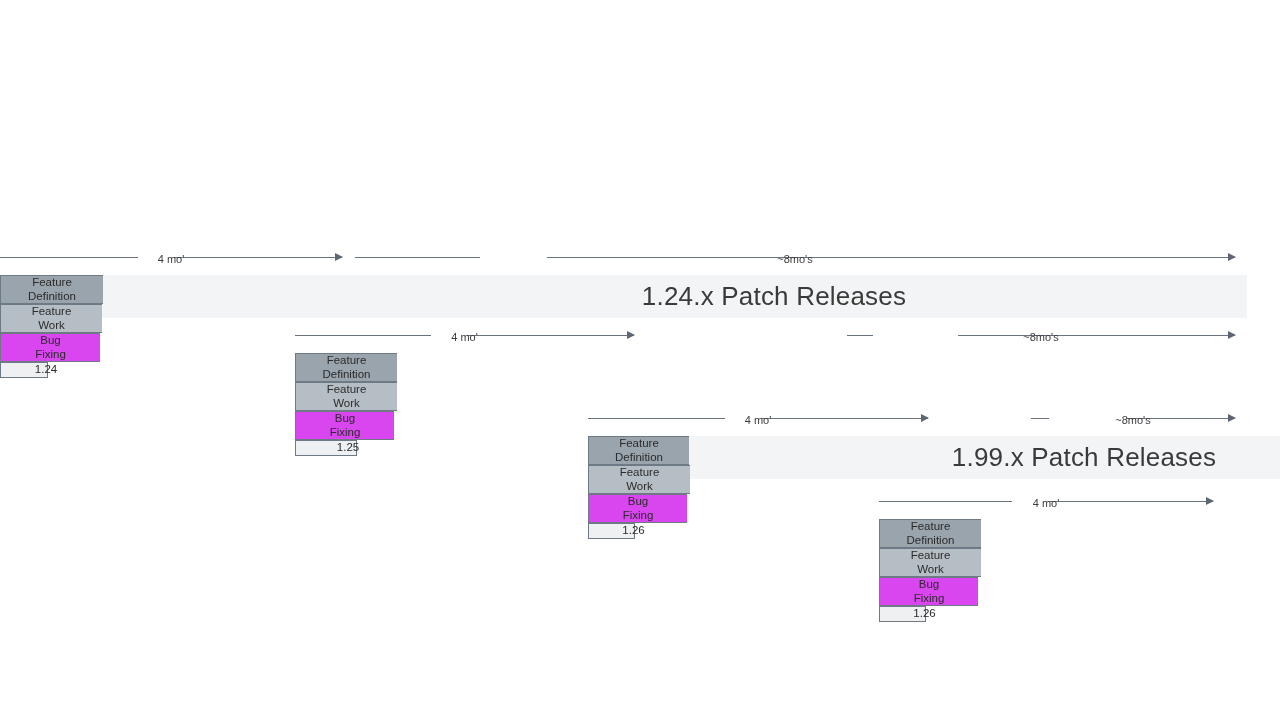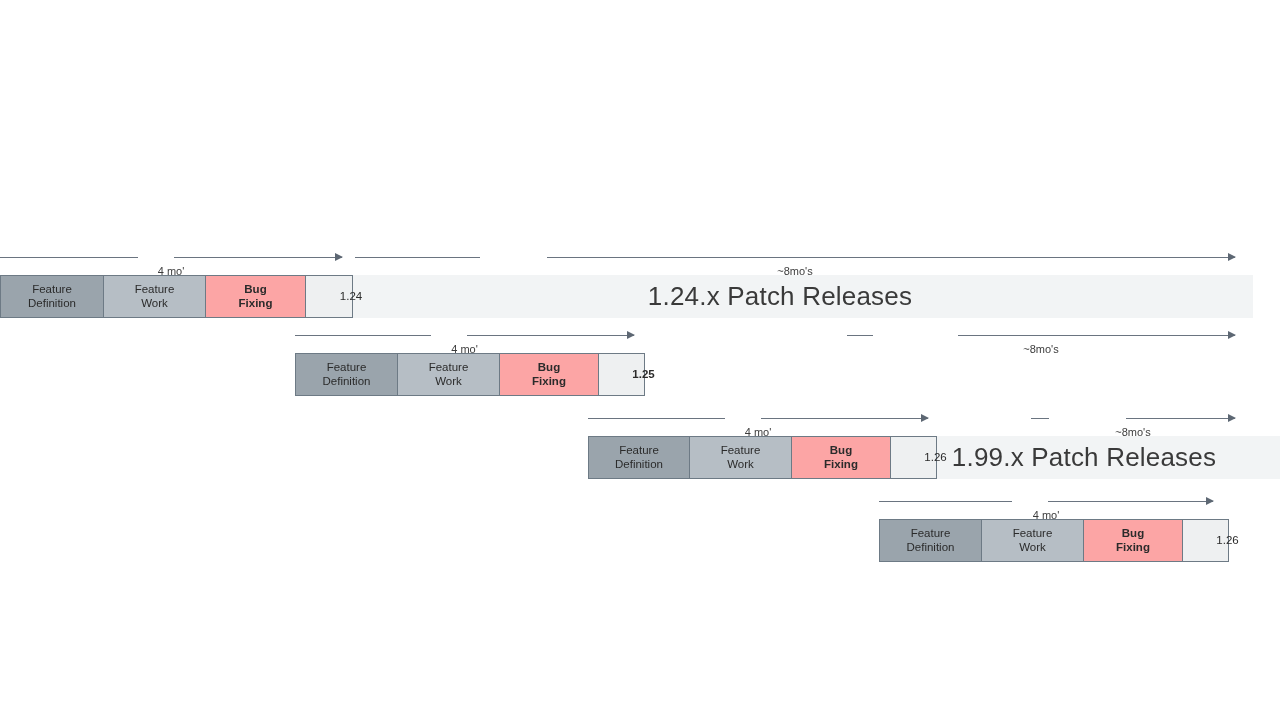--- a/index.html
+++ b/index.html
@@ -45,40 +45,41 @@
     letter-spacing: 0.2px;
     white-space: nowrap;
   }
 
   
   .phase-bar {
     position: absolute;
     display: flex;
     height: 43px;
     box-sizing: border-box;
+    flex-direction: column;
   }
   .phase-seg {
     box-sizing: border-box;
     border: 1px solid #6d7a85;
     border-right-width: 0;
     display: flex;
     align-items: center;
     justify-content: center;
     text-align: center;
     line-height: 1.18;
     font-size: 11.5px;
     color: #2b2b2b;
     white-space: pre-line;
   }
   .phase-seg:last-child {
     border-right-width: 1px;
   }
   .seg-0 { background: #9aa4ac; }
   .seg-1 { background: #b6bec5; }
-  .seg-2 { background: #fca5a5; font-weight: bold; }
+  .seg-2 { background: #d946ef; }
   .seg-3 { background: #eef0f1; padding-left: 44px; }
   .seg-3 .seg-text { font-size: 11.5px; }
 
   
   .dim {
     position: absolute;
     height: 20px;
   }
   .dim-line {
     position: absolute;
@@ -93,21 +94,21 @@
     right: -1px;
     top: 5px;
     width: 0;
     height: 0;
     border-top: 4px solid transparent;
     border-bottom: 4px solid transparent;
     border-left: 8px solid #5d6773;
   }
   .dim-label {
     position: absolute;
-    top: 16px;
+    top: 4px;
     left: 50%;
     transform: translateX(-50%);
     font-size: 11px;
     color: #3c3c3c;
     background: transparent;
     white-space: nowrap;
     line-height: 14px;
   }
 </style>
 </head>
@@ -124,21 +125,21 @@
       <div class="dim-label">4 mo'</div>
     </div>
 
     <div class="dim" style="left:355px; top:0px; width:880px;">
       <div class="dim-line left" style="width:125px;"></div>
       <div class="dim-line right" style="width:688px;"></div>
       <div class="dim-head"></div>
       <div class="dim-label">~8mo's</div>
     </div>
 
-    <div class="patch-band" style="left:7px; top:27px; width:1246px; height:43px;text-align:center;">
+    <div class="patch-band" style="left:1px; top:27px; width:1246px; height:43px;text-align:center;">
       <span class="patch-band-label" style="margin-left:300px;">1.24.x Patch Releases</span>
     </div>
 
     <div class="phase-bar" style="left:0px; top:27px; width:353px;">
       <div class="phase-seg seg-0" style="width:103px;">
         <span class="seg-text">Feature
 Definition</span>
       </div>
       <div class="phase-seg seg-1" style="width:102px;">
         <span class="seg-text">Feature
@@ -177,21 +178,21 @@
 Definition</span>
       </div>
       <div class="phase-seg seg-1" style="width:102px;">
         <span class="seg-text">Feature
 Work</span>
       </div>
       <div class="phase-seg seg-2" style="width:99px;">
         <span class="seg-text">Bug
 Fixing</span>
       </div>
-      <div class="phase-seg seg-3" style="width:47px;font-weight:bold;">
+      <div class="phase-seg seg-3" style="width:62px;">
         <span class="seg-text">1.25</span>
       </div>
     </div>
   </div>
 
   <div class="release-row" style="left:0px; top:409px; width:1280px;">
 
     <div class="dim" style="left:588px; top:0px; width:340px;">
       <div class="dim-line left" style="width:137px;"></div>
       <div class="dim-line right" style="width:167px;"></div>

